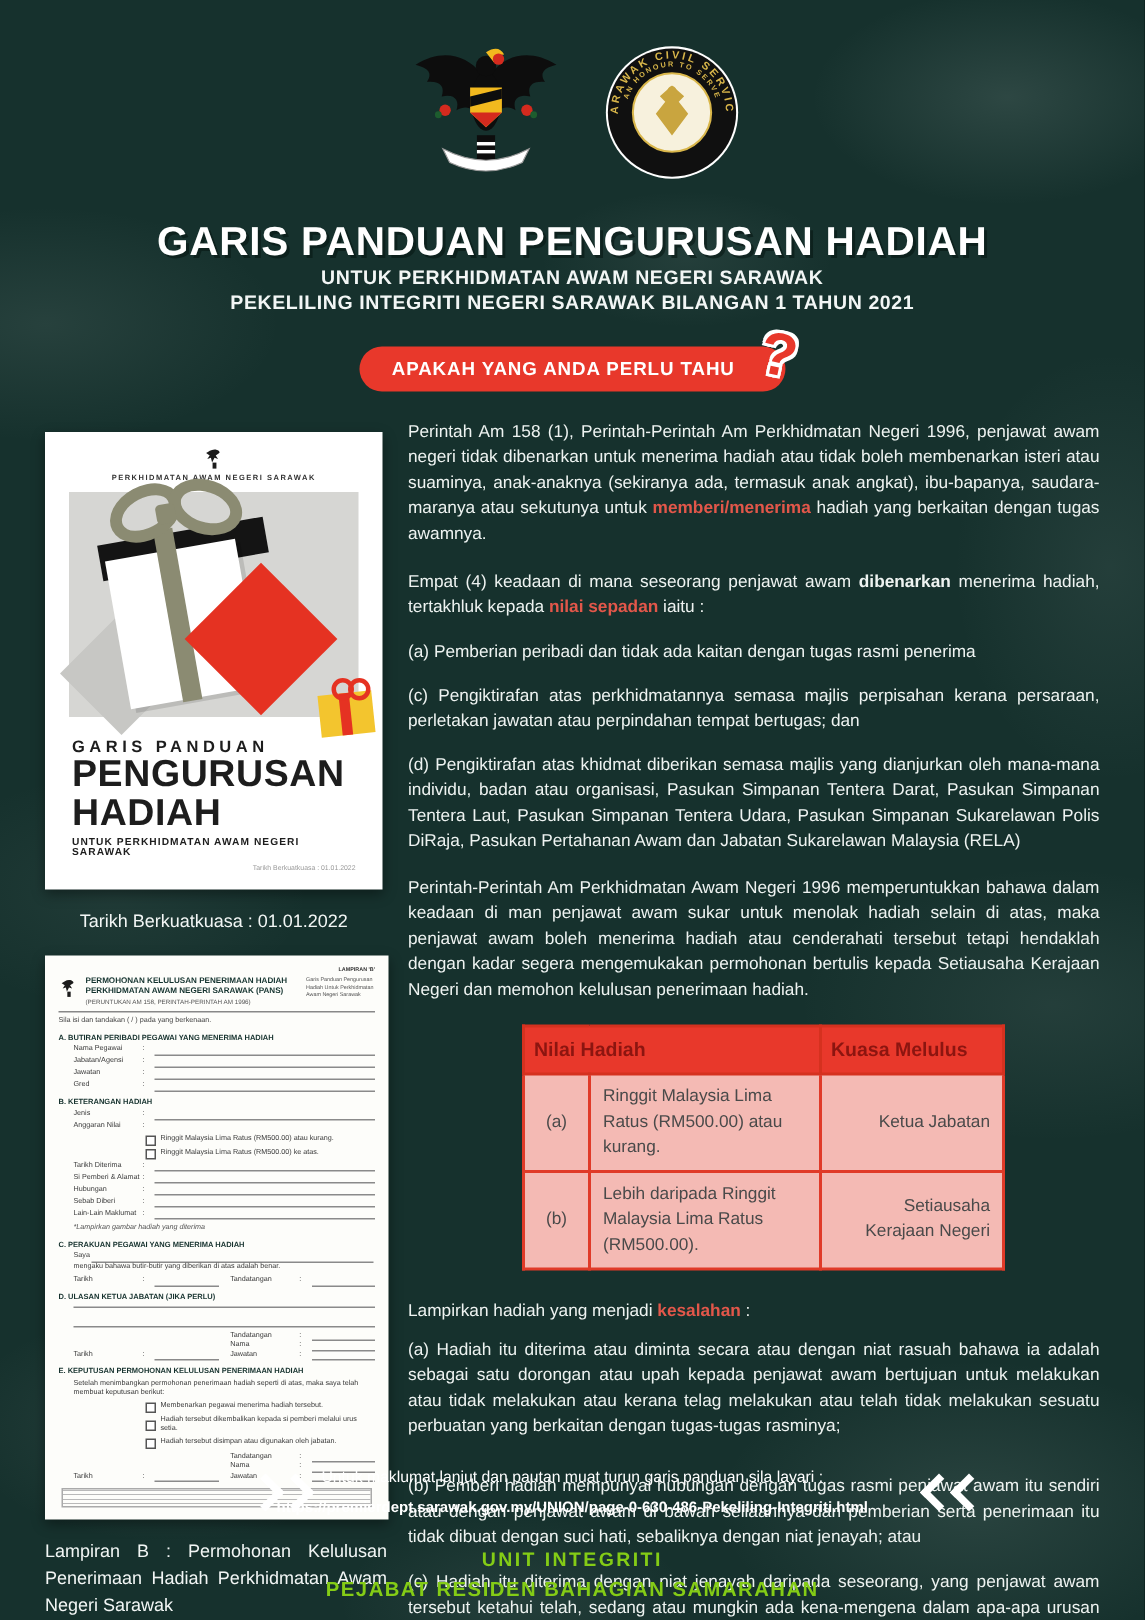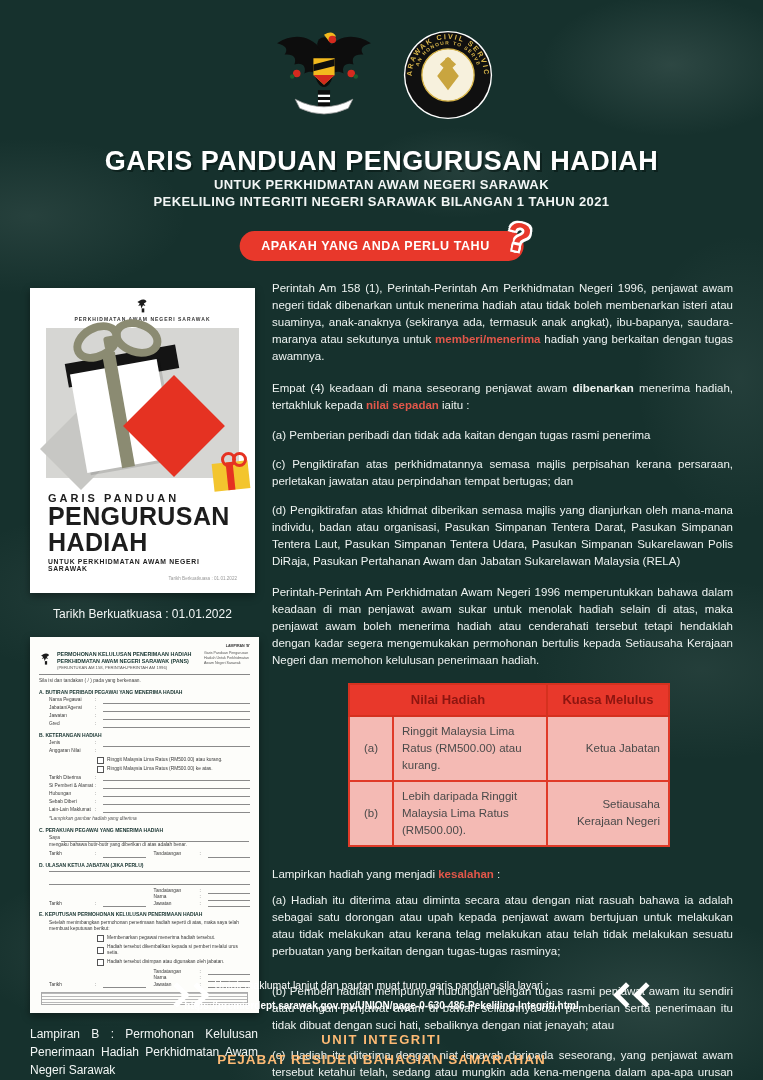--- a/index.html
+++ b/index.html
@@ -78,35 +78,35 @@
   .fnote{margin:3px 0 0 10px;color:#555;font-style:italic;}
   .fsent{margin:2px 0 0 10px;display:flex;align-items:flex-end;flex-wrap:wrap;}
   .fsent .fline{min-width:60px;}
   .sigpair{display:flex;gap:8px;margin:3px 0 0 10px;}
   .sigcol{flex:1;display:flex;align-items:flex-end;}
   .dlines{margin:2px 0 0 10px;height:12px;border-bottom:.5px solid #8a8a8a;border-top:.5px solid #8a8a8a;}
   .fineprint{margin:4px 2px 0;height:9px;background:repeating-linear-gradient(to bottom,#b9b9b9 0 .7px,transparent .7px 3px);border:.5px solid #aaa;padding:1px 2px;}
   .form-caption{color:#f2f6f5;font-size:12px;line-height:1.5;text-align:justify;margin-top:12px;width:228px;}
   
   .gift-table{border-collapse:collapse;margin:4px 0 19px 76px;width:322px;}
-  .gift-table th{background:#e8382b;color:#8c1510;font-weight:800;font-size:13px;padding:5px 6px;border:2px solid #d5311f;text-align:center;}
+  .gift-table th{background:#e8382b;color:#8c1510;font-weight:800;font-size:13px;padding:5px 6px;border:2px solid #d5311f;text-align:left;}
   .gift-table td{background:#f4bab4;color:#4a4a4a;font-size:11.5px;padding:6px 8px;border:2px solid #e03a28;}
   .td-no{text-align:center;width:26px;}
   .td-kuasa{text-align:right;width:104px;font-size:12px;}
   
   .footer-link{position:absolute;top:979px;left:0;right:0;text-align:center;color:#fff;}
   .fl-1{font-size:10.5px;}
   .fl-url{font-size:10px;font-weight:700;margin-top:9px;cursor:pointer;}
   .chevrons{position:absolute;top:986px;display:flex;gap:2px;}
   .chev-right-pos{left:168px;}
   .chev-left-pos{right:108px;}
   .chev{width:13px;height:13px;border-top:5px solid #fff;border-right:5px solid #fff;display:block;}
   .chev.r{transform:rotate(45deg);}
   .chev.l{transform:rotate(-135deg);}
-  .unit{position:absolute;top:1032px;left:0;right:0;text-align:center;color:#fdba74;font-weight:700;}
+  .unit{position:absolute;top:1032px;left:0;right:0;text-align:center;color:#84cc16;font-weight:700;}
   .unit-1{font-size:13px;letter-spacing:1.6px;}
   .unit-2{font-size:13.5px;letter-spacing:1px;margin-top:5px;}
 </style>
 </head>
 <body>
 
 <div class="poster">
   <div class="mottle"></div>
 
   <div class="logos">

